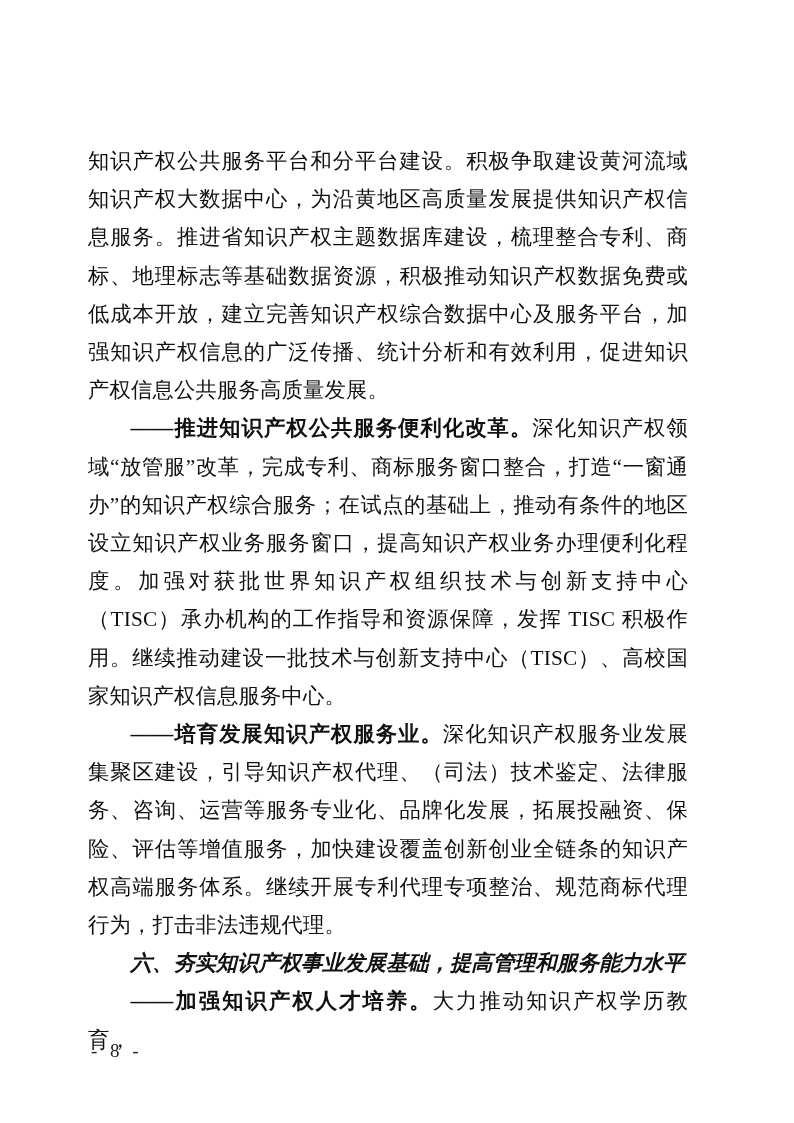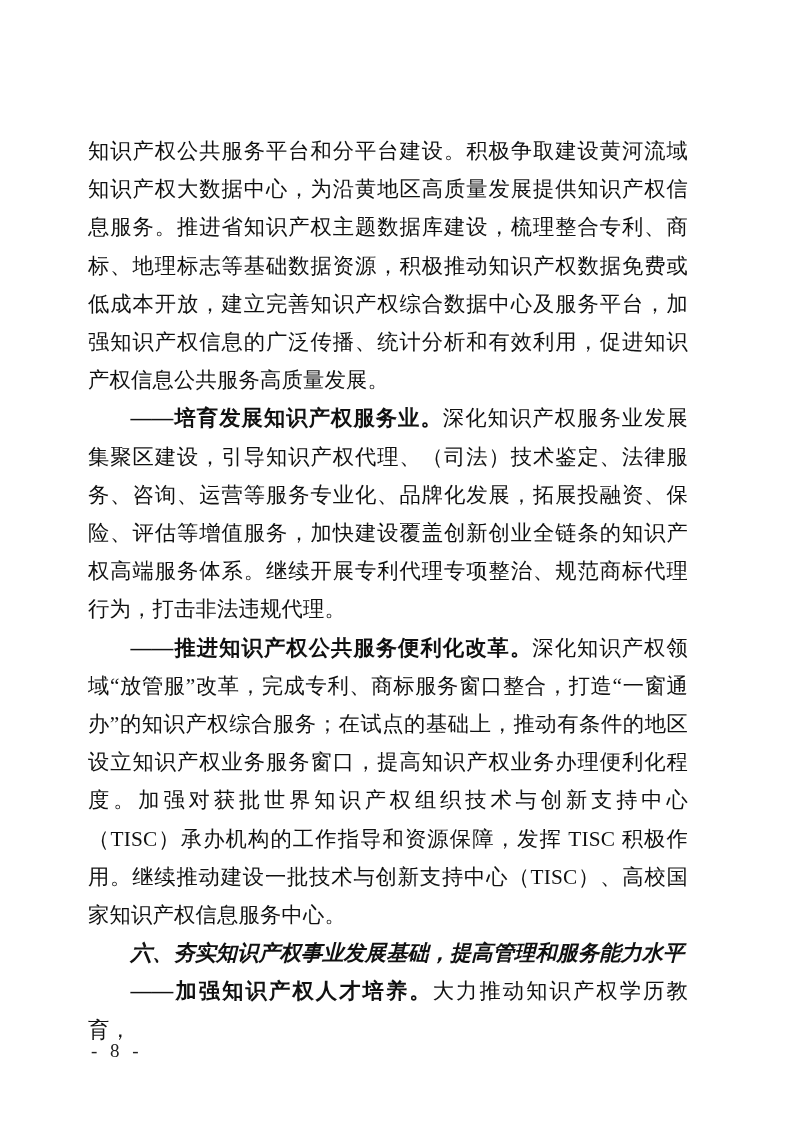--- a/index.html
+++ b/index.html
@@ -12,21 +12,21 @@
     width: 794px;
     height: 1123px;
     background: #ffffff;
     overflow: hidden;
     font-family: "Liberation Serif", "DejaVu Serif", serif;
     color: #111111;
   }
   .text-body {
     position: absolute;
     left: 88px;
-    top: 132px;
+    top: 142px;
     width: 600px;
   }
   .text-body p {
     margin: 0;
     padding: 0;
     font-size: 21.3px;
     line-height: 38.2px;
     text-align: justify;
     text-justify: inter-character;
     letter-spacing: 0.2px;
@@ -55,23 +55,23 @@
 </style>
 </head>
 <body>
 
 <div class="page">
 
   <div class="text-body">
 
     <p><span>知识产权公共服务平台和分平台建设。积极争取建设黄河流域知识产权大数据中心，为沿黄地区高质量发展提供知识产权信息服务。推进省知识产权主题数据库建设，梳理整合专利、商标、地理标志等基础数据资源，积极推动知识产权数据免费或低成本开放，建立完善知识产权综合数据中心及服务平台，加强知识产权信息的广泛传播、统计分析和有效利用，促进知识产权信息公共服务高质量发展。</span></p>
 
+    <p class="indent"><span class="lead">——推进知识产权公共服务便利化改革。</span><span>深化知识产权领域“放管服”改革，完成专利、商标服务窗口整合，打造“一窗通办”的知识产权综合服务；在试点的基础上，推动有条件的地区设立知识产权业务服务窗口，提高知识产权业务办理便利化程度。加强对获批世界知识产权组织技术与创新支持中心（TISC）承办机构的工作指导和资源保障，发挥 TISC 积极作用。继续推动建设一批技术与创新支持中心（TISC）、高校国家知识产权信息服务中心。</span></p>
+
     <p class="indent"><span class="lead">——培育发展知识产权服务业。</span><span>深化知识产权服务业发展集聚区建设，引导知识产权代理、（司法）技术鉴定、法律服务、咨询、运营等服务专业化、品牌化发展，拓展投融资、保险、评估等增值服务，加快建设覆盖创新创业全链条的知识产权高端服务体系。继续开展专利代理专项整治、规范商标代理行为，打击非法违规代理。</span></p>
-
-    <p class="indent"><span class="lead">——推进知识产权公共服务便利化改革。</span><span>深化知识产权领域“放管服”改革，完成专利、商标服务窗口整合，打造“一窗通办”的知识产权综合服务；在试点的基础上，推动有条件的地区设立知识产权业务服务窗口，提高知识产权业务办理便利化程度。加强对获批世界知识产权组织技术与创新支持中心（TISC）承办机构的工作指导和资源保障，发挥 TISC 积极作用。继续推动建设一批技术与创新支持中心（TISC）、高校国家知识产权信息服务中心。</span></p>
 
     <p class="indent section-heading"><span>六、夯实知识产权事业发展基础，提高管理和服务能力水平</span></p>
 
     <p class="indent"><span class="lead">——加强知识产权人才培养。</span><span>大力推动知识产权学历教育，</span></p>
 
   </div>
 
   <div class="page-number">- 8 -</div>
 
 </div>

